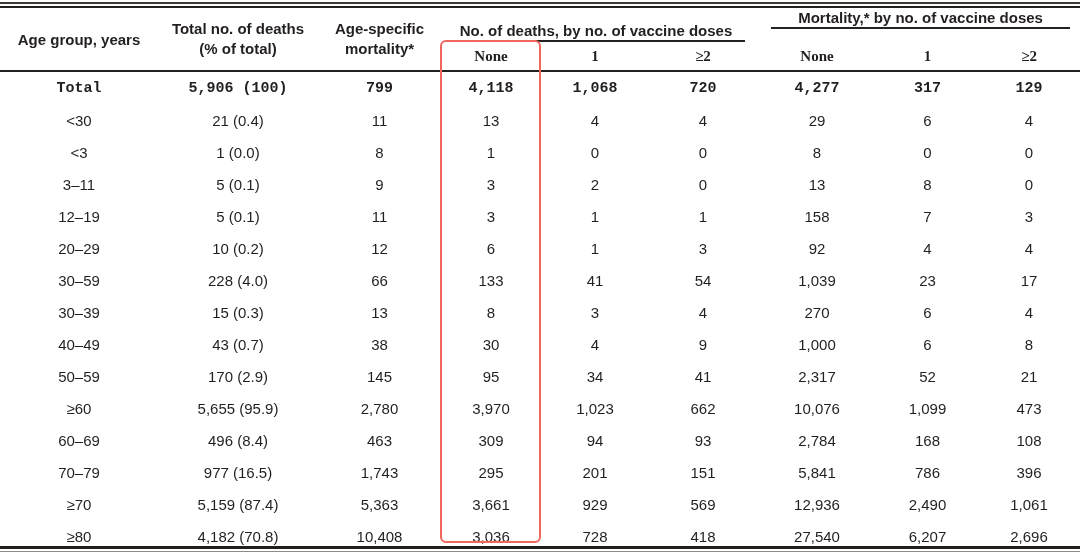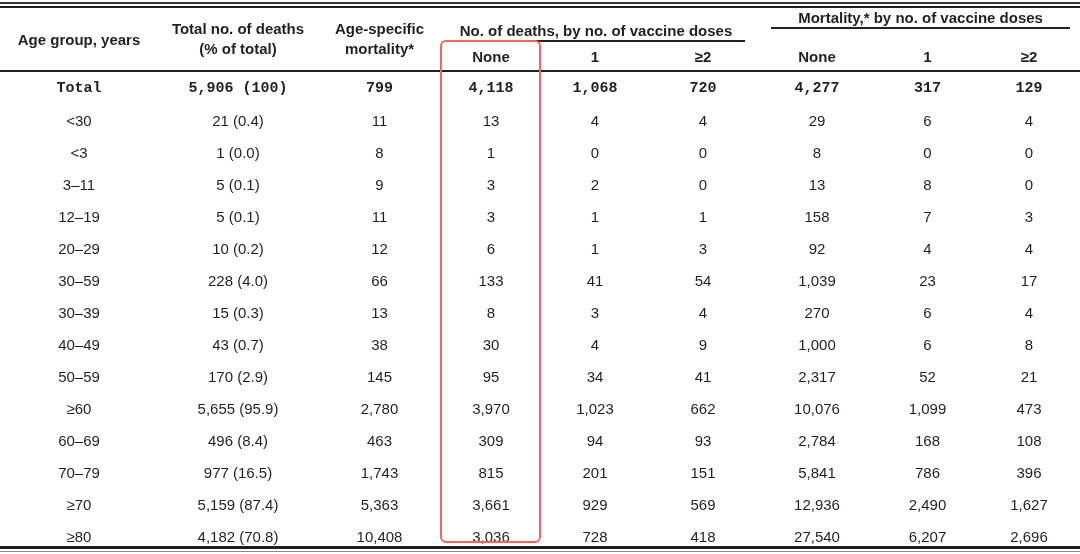--- a/index.html
+++ b/index.html
@@ -26,21 +26,21 @@
   }
   table.data-table {
     position: absolute; top: 8px; left: 0; width: 1080px;
     border-collapse: collapse; table-layout: fixed;
   }
   thead th {
     font-weight: bold; font-size: 15px; padding: 0;
     text-align: center; vertical-align: middle;
   }
   tr.head-row-1 { height: 30px; }
-  tr.head-row-2 { height: 29px; }
+  tr.head-row-2 { height: 29px; font-family: Liberation Serif, serif; }
   
   th.span-both, tr.head-row-2 th { border-bottom: 2px solid #24211e; }
   
   th.group { vertical-align: bottom; }
   th.group .group-label {
     display: block; margin: 0 12px 0 6px;
     border-bottom: 2px solid #24211e; line-height: 19px;
   }
   th.group.group-right .group-label { margin: 0 10px 13px 14px; }
   .hline { line-height: 20px; }
@@ -234,37 +234,37 @@
           <td>94</td>
           <td>93</td>
           <td>2,784</td>
           <td>168</td>
           <td>108</td>
         </tr>
         <tr>
           <td>70–79</td>
           <td>977 (16.5)</td>
           <td>1,743</td>
-          <td>815</td>
+          <td>295</td>
           <td>201</td>
           <td>151</td>
           <td>5,841</td>
           <td>786</td>
           <td>396</td>
         </tr>
         <tr>
           <td>≥70</td>
           <td>5,159 (87.4)</td>
           <td>5,363</td>
           <td>3,661</td>
           <td>929</td>
           <td>569</td>
           <td>12,936</td>
           <td>2,490</td>
-          <td>1,627</td>
+          <td>1,061</td>
         </tr>
         <tr>
           <td>≥80</td>
           <td>4,182 (70.8)</td>
           <td>10,408</td>
           <td>3,036</td>
           <td>728</td>
           <td>418</td>
           <td>27,540</td>
           <td>6,207</td>

